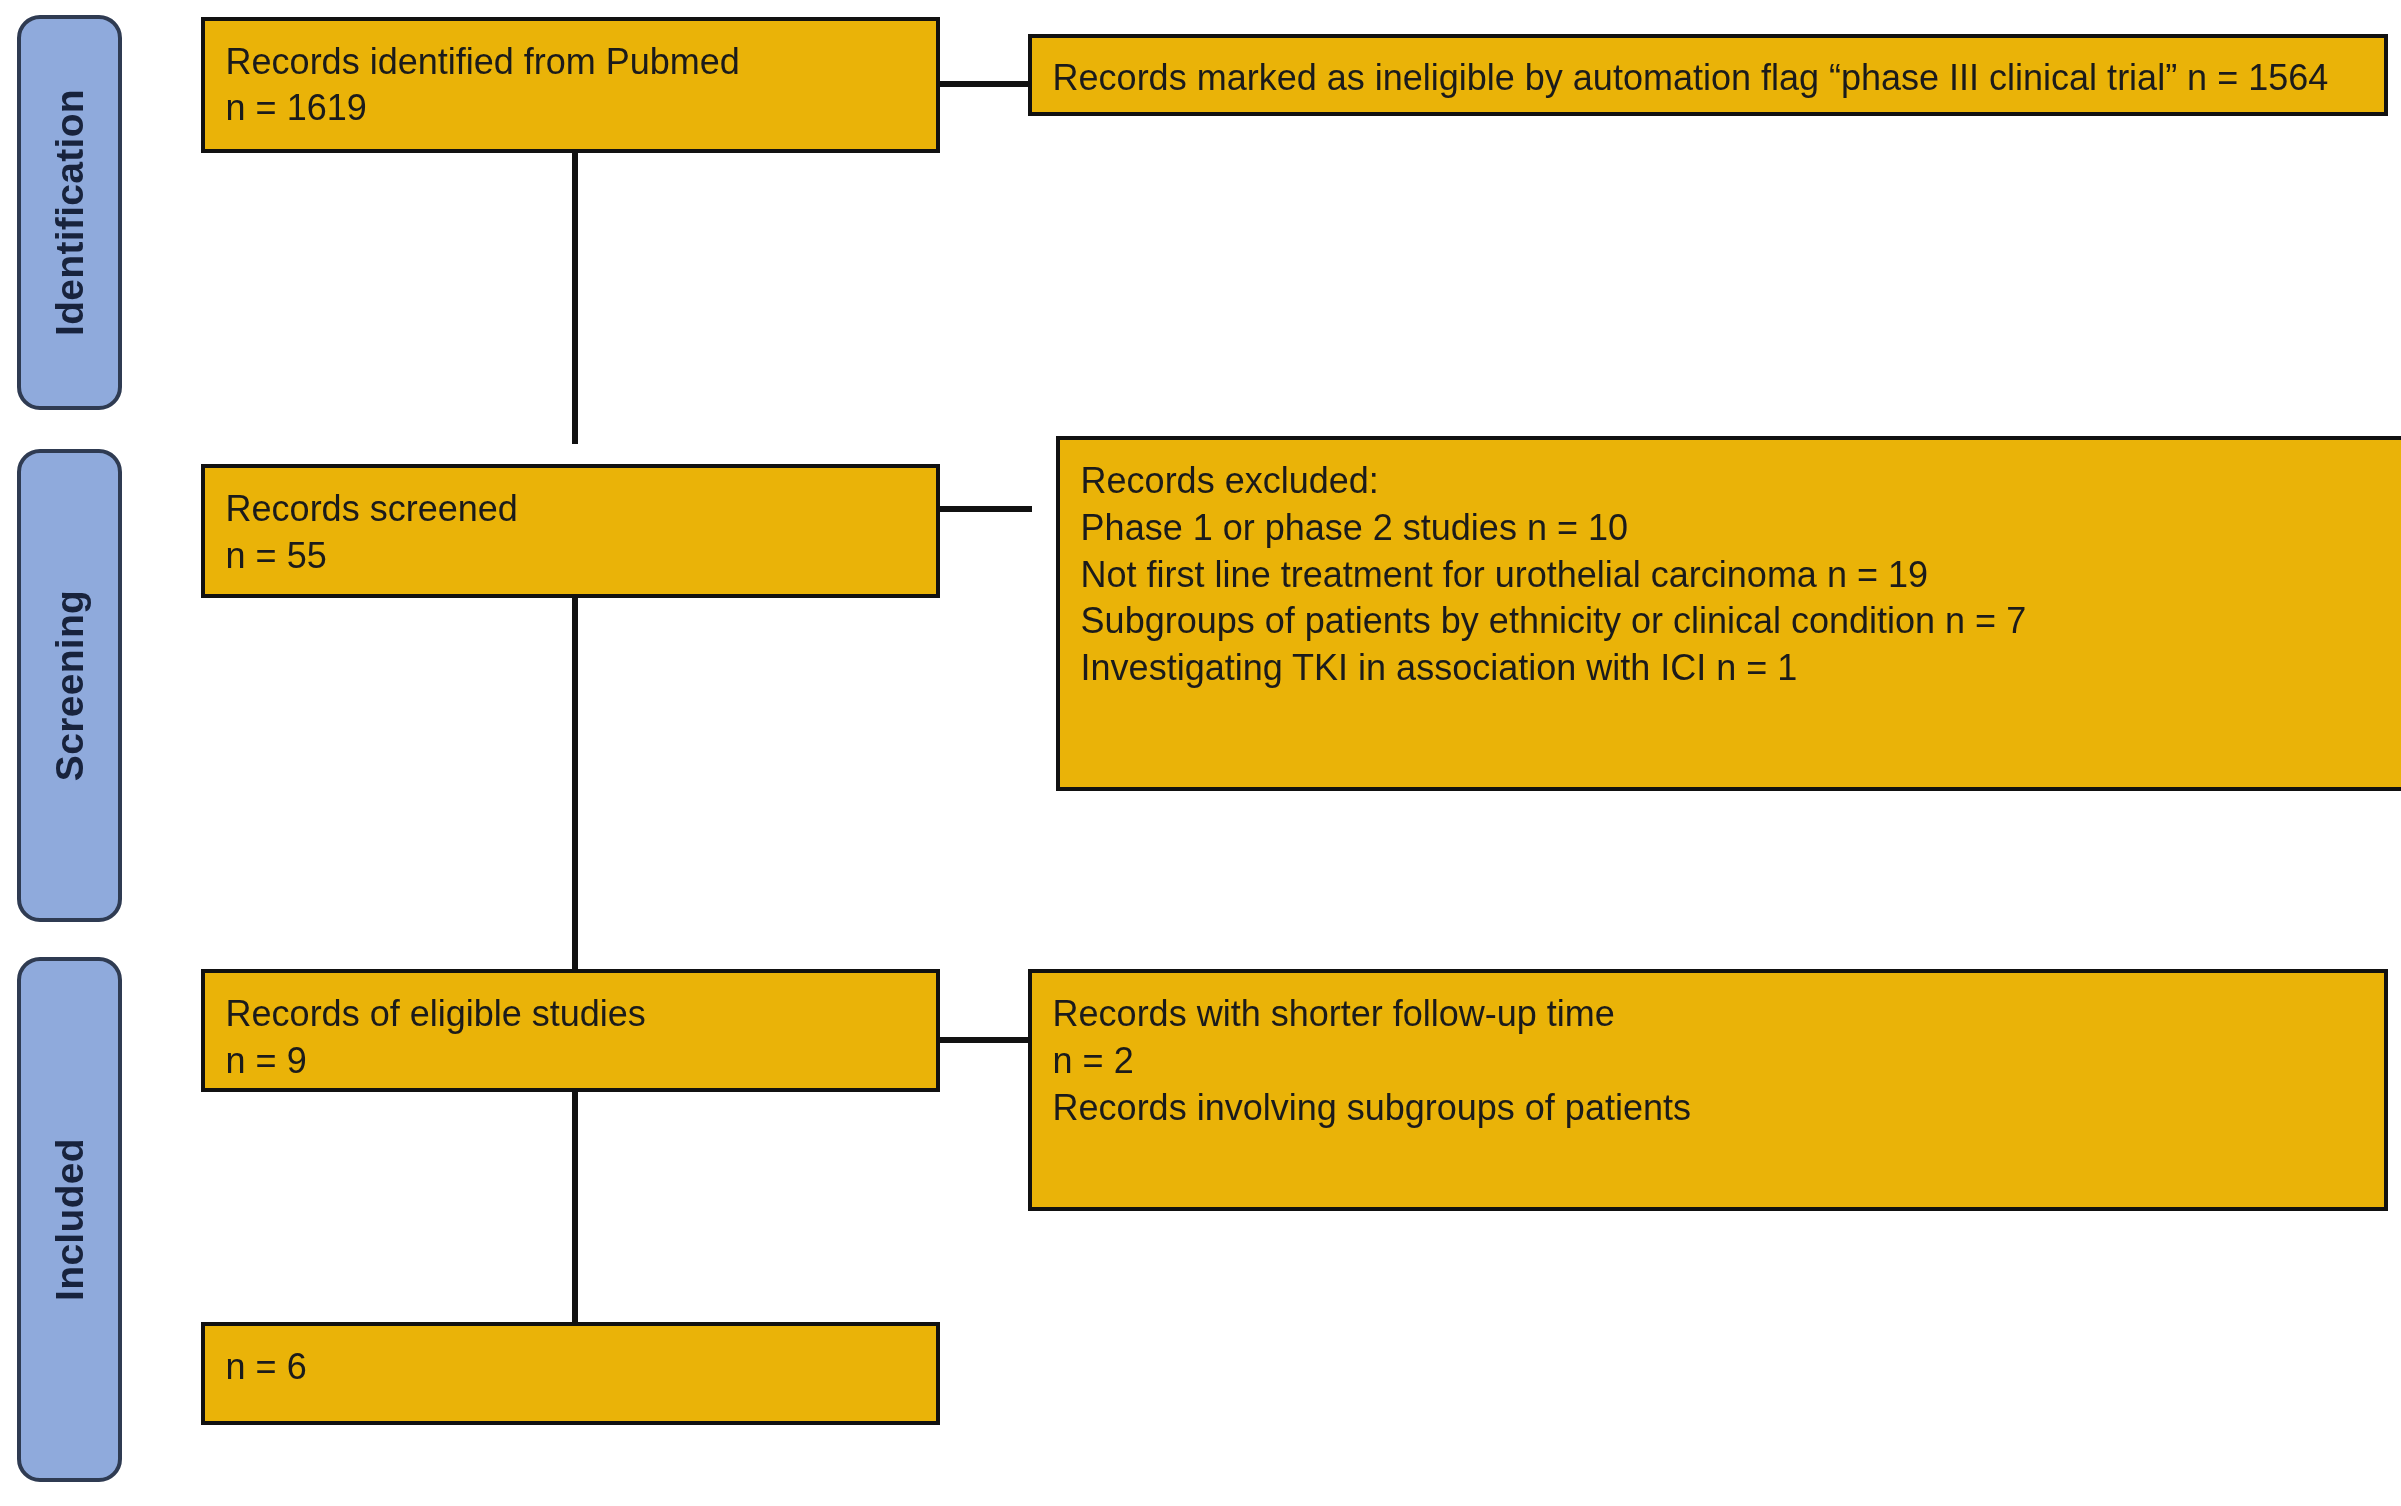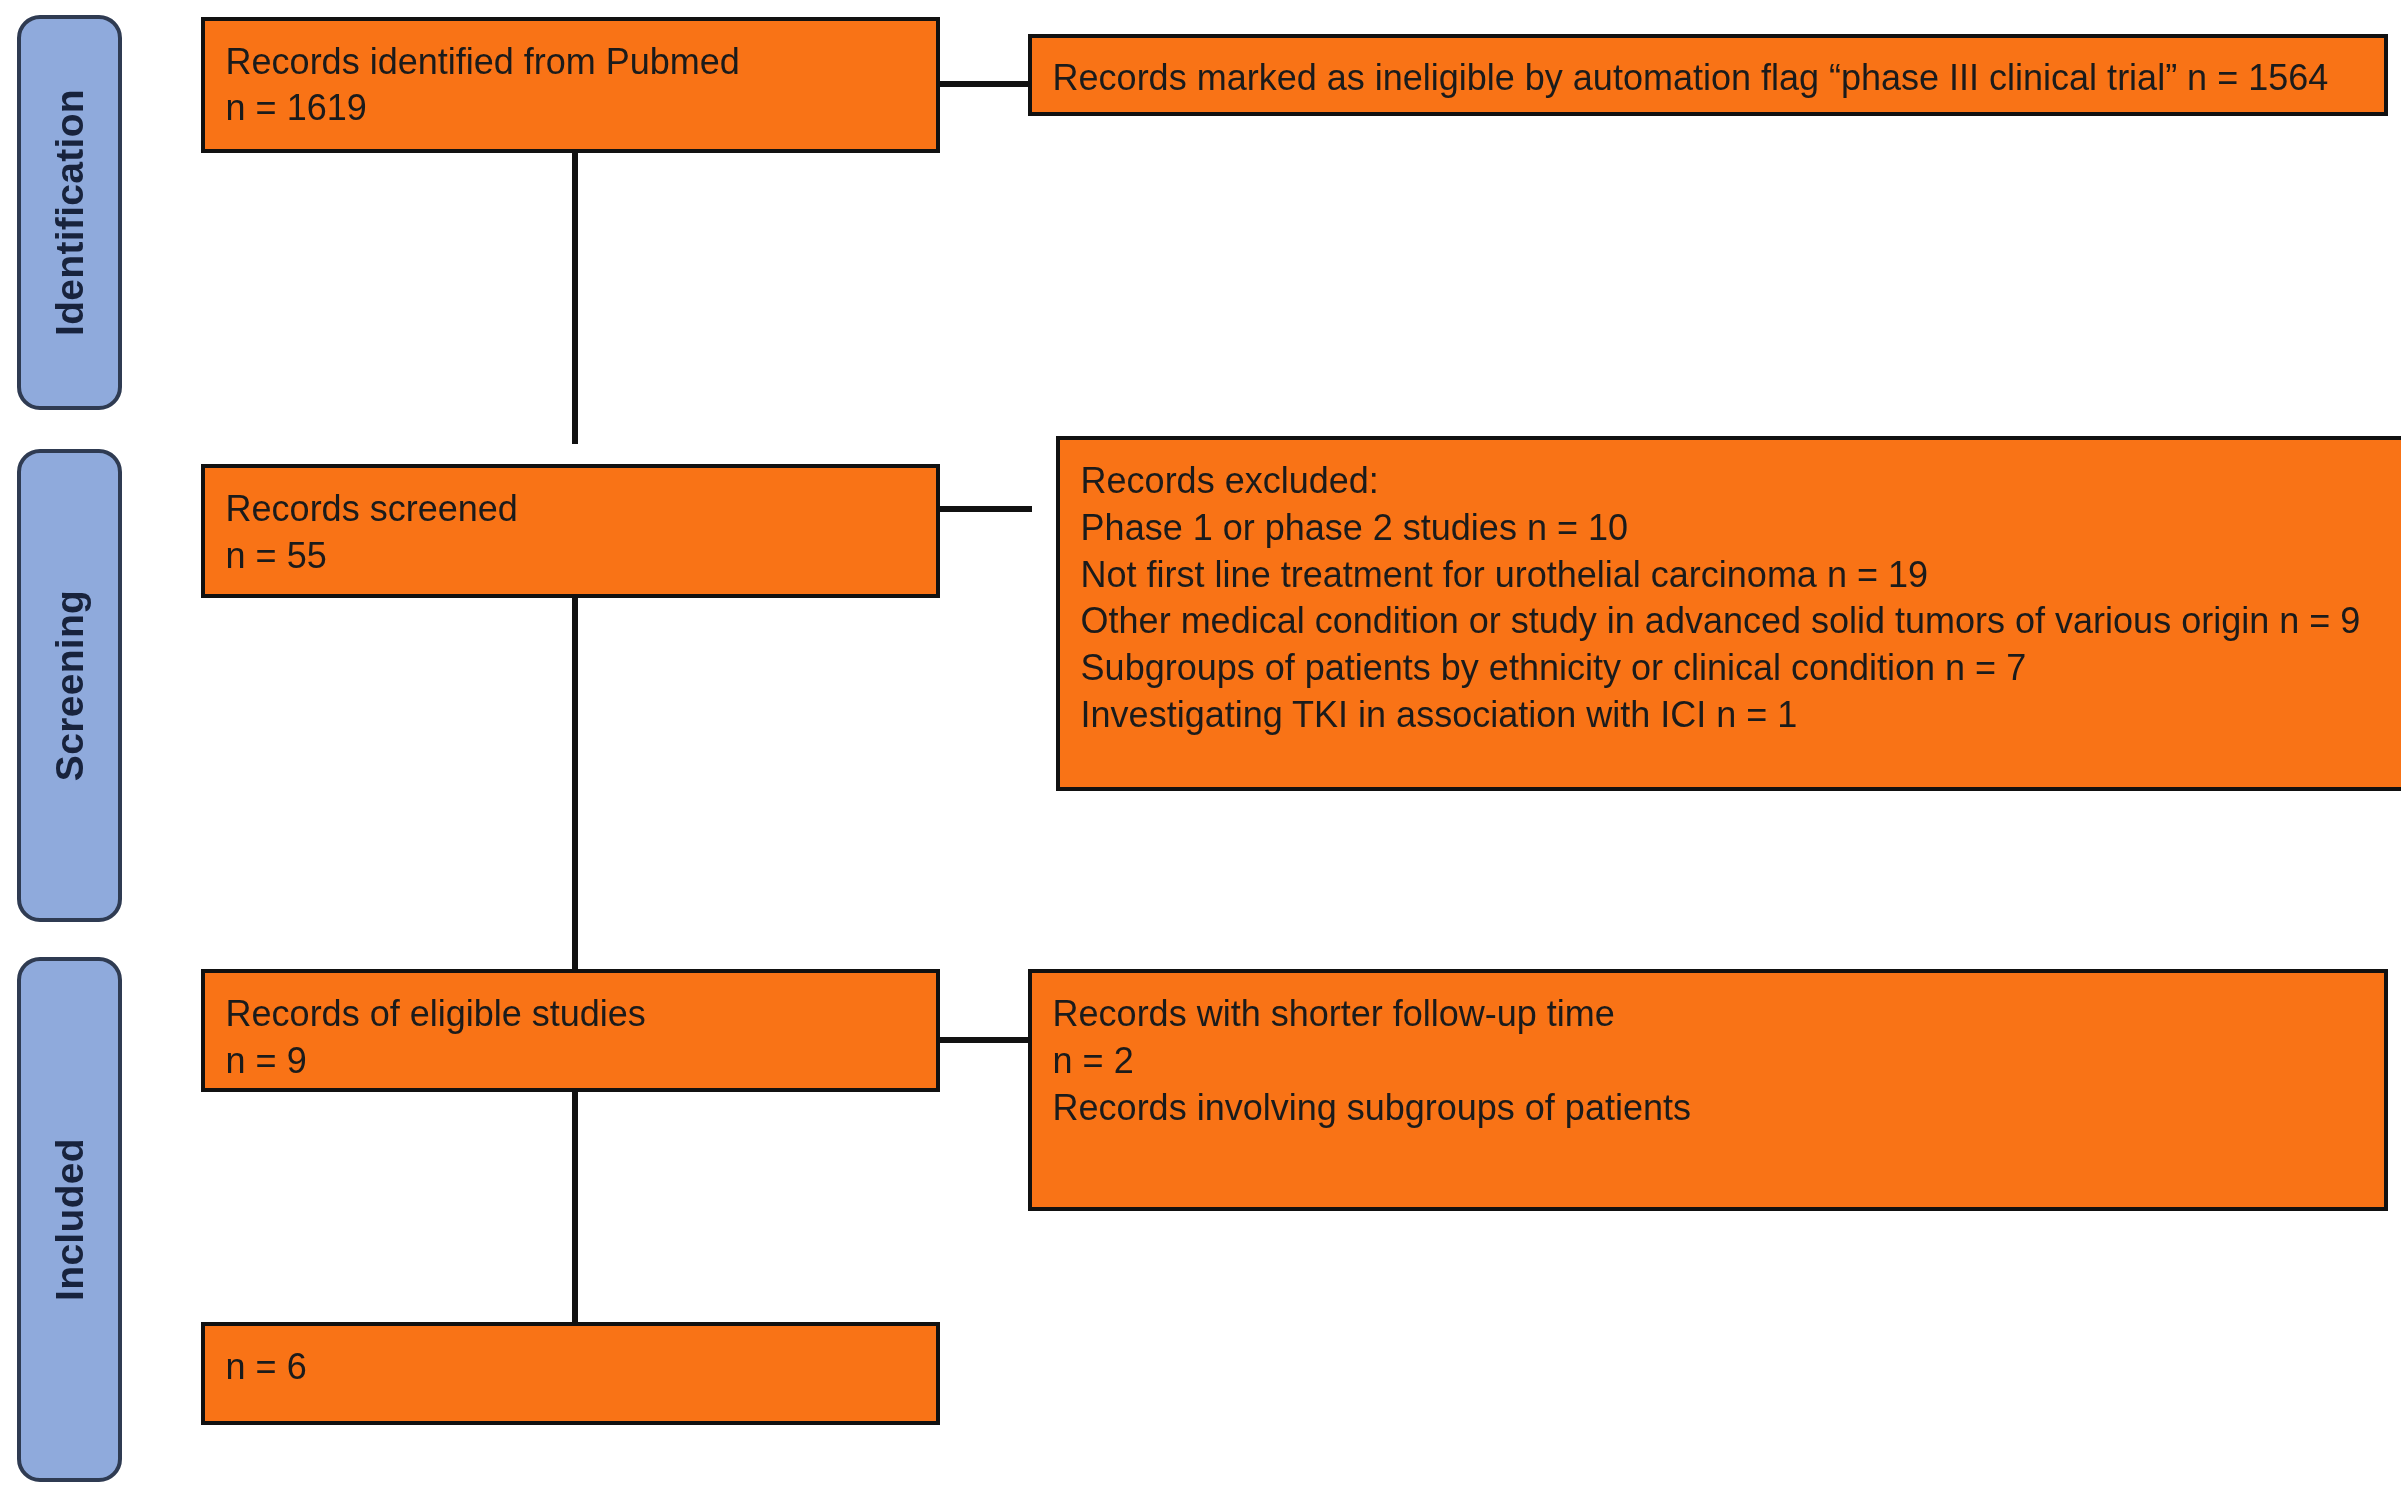--- a/index.html
+++ b/index.html
@@ -41,21 +41,21 @@
     letter-spacing: 0.3px;
     line-height: 1;
   }
   #stage-identification { top: 15px;   height: 395px; }
   #stage-screening      { top: 449px;  height: 473px; }
   #stage-included       { top: 957px; height: 525px; }
 
   
   .flow-box {
     position: absolute;
-    background: #f97316;
+    background: #eab308;
     border: 4.8px solid #111111;
     box-sizing: border-box;
     padding: 18px 20.6px 13.7px 20.6px;
   }
   .flow-box .line {
     font-size: 36px;
     line-height: 1.30;
     color: #1B1B1B;
     white-space: nowrap;
   }
@@ -140,21 +140,20 @@
   </div>
 
   <div class="flow-box" id="box-ineligible">
     <div class="line">Records marked as ineligible by automation flag “phase III clinical trial” n = 1564</div>
   </div>
 
   <div class="flow-box" id="box-excluded">
     <div class="line">Records excluded:</div>
     <div class="line">Phase 1 or phase 2 studies n = 10</div>
     <div class="line">Not first line treatment for urothelial carcinoma n = 19</div>
-    <div class="line">Other medical condition or study in advanced solid tumors of various origin n = 9</div>
     <div class="line">Subgroups of patients by ethnicity or clinical condition n = 7</div>
     <div class="line">Investigating TKI in association with ICI n = 1</div>
   </div>
 
   <div class="flow-box" id="box-removed">
     <div class="line">Records with shorter follow-up time</div>
     <div class="line">n = 2</div>
     <div class="line">Records involving subgroups of patients</div>
   </div>
 

